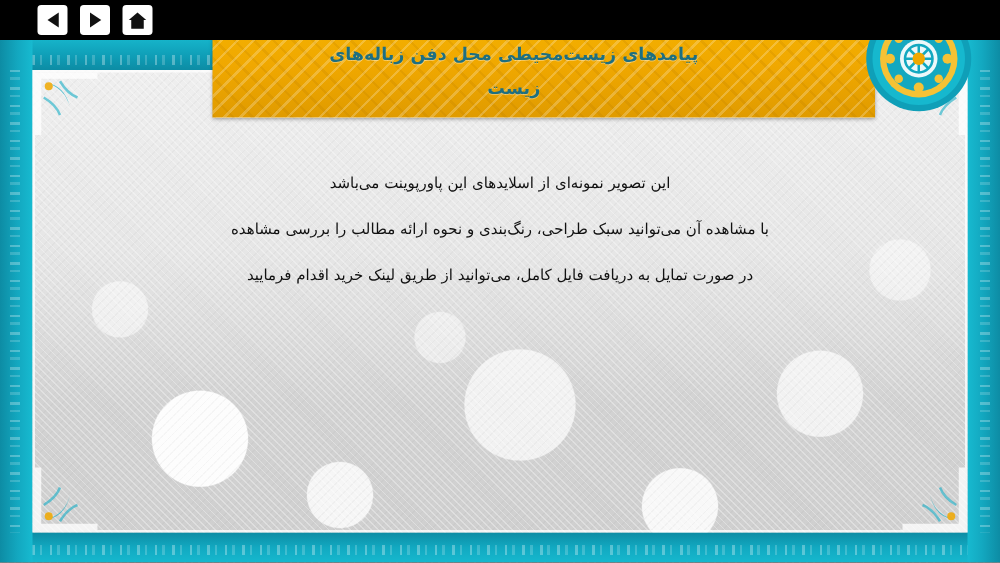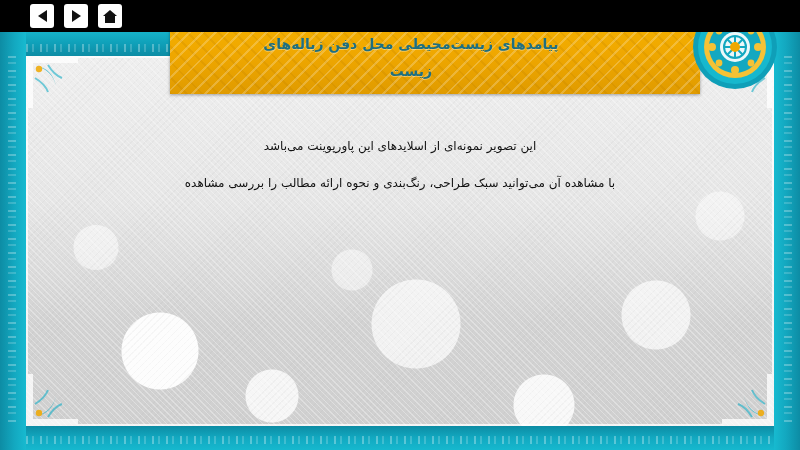--- a/index.html
+++ b/index.html
@@ -313,20 +313,21 @@
     <g stroke="#13a8c0" stroke-width="2" fill="none">
       <circle cx="43" cy="43" r="11"></circle>
       <path d="M43 32 L43 54 M32 43 L54 43 M35 35 L51 51 M51 35 L35 51"></path>
     </g>
     <circle cx="43" cy="43" r="5" fill="#f0a800"></circle>
   </svg>
 
   <div id="body-text">
     <p>این تصویر نمونه‌ای از اسلایدهای این پاورپوینت می‌باشد</p>
     <p>با مشاهده آن می‌توانید سبک طراحی، رنگ‌بندی و نحوه ارائه مطالب را بررسی مشاهده</p>
+    <p>در صورت تمایل به دریافت فایل کامل، می‌توانید از طریق لینک خرید اقدام فرمایید</p>
   </div>
 
   <div id="toolbar">
     <div class="nav-btn" id="btn-prev">
       <div class="tri tri-left"></div>
     </div>
     <div class="nav-btn" id="btn-next">
       <div class="tri tri-right"></div>
     </div>
     <div class="nav-btn" id="btn-home">

